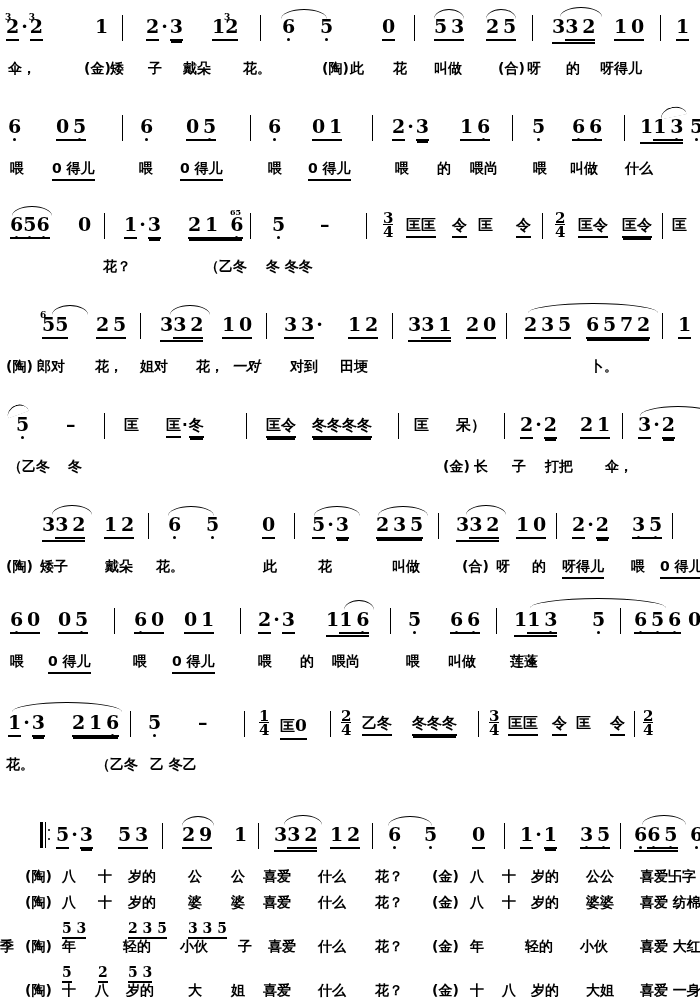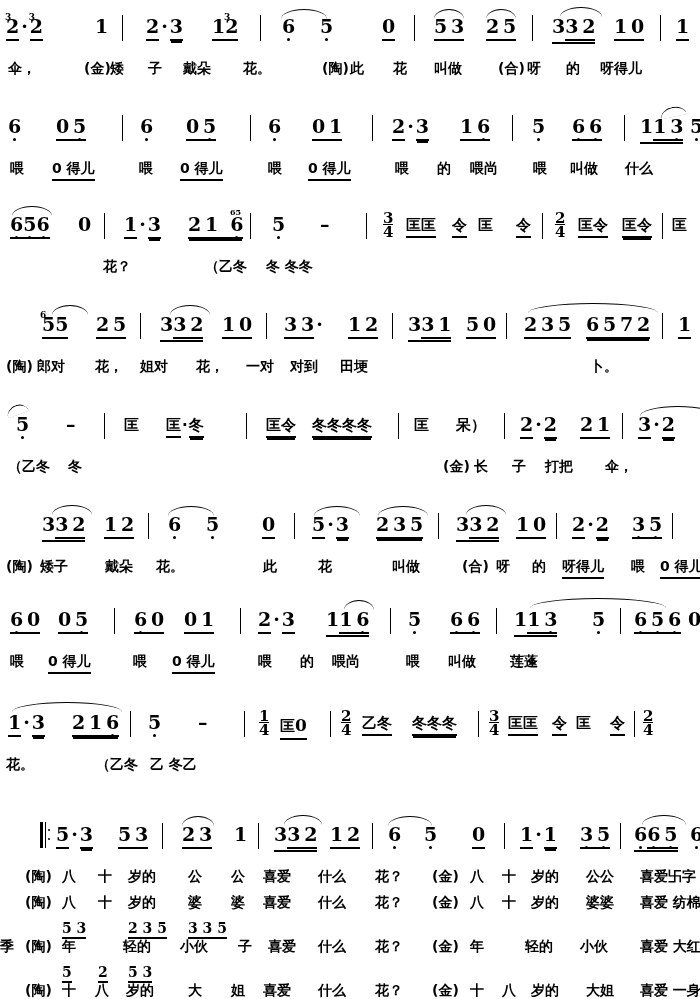--- a/index.html
+++ b/index.html
@@ -243,35 +243,35 @@
       <span class="nt num u1" style="left:96px;">2 5</span>
       <span class="nt" style="left:140px;"><i class="bar" style="margin:0;"></i></span>
       <span class="nt num u1" style="left:160px;">3<span class="u1" style="display:inline-block;">3 2</span></span>
       <span class="slur" style="left:170px;top:-7px;width:40px;"></span>
       <span class="nt num u1" style="left:222px;">1 0</span>
       <span class="nt" style="left:266px;"><i class="bar" style="margin:0;"></i></span>
       <span class="nt num" style="left:284px;"><span class="u1" style="display:inline-block;">3 3</span><span style="padding:0 2px;">·</span></span>
       <span class="nt num u1" style="left:348px;">1 2</span>
       <span class="nt" style="left:392px;"><i class="bar" style="margin:0;"></i></span>
       <span class="nt num u1" style="left:408px;">3<span class="u1" style="display:inline-block;">3 1</span></span>
-      <span class="nt num u1" style="left:466px;">5 0</span>
+      <span class="nt num u1" style="left:466px;">2 0</span>
       <span class="nt" style="left:506px;"><i class="bar" style="margin:0;"></i></span>
       <span class="nt num u1" style="left:524px;">2 3 5</span>
       <span class="nt num u2" style="left:586px;">6 5 7 2</span>
       <span class="slur" style="left:528px;top:-9px;width:130px;"></span>
       <span class="nt" style="left:662px;"><i class="bar" style="margin:0;"></i></span>
       <span class="nt num u1" style="left:678px;">1</span>
     </div>
     <div class="lyrics" id="ly4">
         <span class="ly " style="left: 6px;">(陶)</span>
         <span class="ly " style="left: 37px;">郎对</span>
         <span class="ly " style="left: 95px;">花，</span>
         <span class="ly " style="left: 140px;">姐对</span>
         <span class="ly " style="left: 196px;">花，</span>
-        <span class="ly " style="left: 246px;">一对</span>
+        <span class="ly " style="left: 232px; font-style: italic;">一对</span>
         <span class="ly " style="left: 290px;">对到</span>
         <span class="ly " style="left: 340px;">田埂</span>
         <span class="ly " style="left: 590px;">卜。</span>
       </div>
   </div>
 
   <div class="system" style="position:absolute;left:0;top:412px;">
     <div class="notes">
       <span class="nt num dot-lo" style="left:16px;">5</span>
       <span class="slur" style="left:6px;top:-7px;width:22px;transform:rotate(-20deg);"></span>
@@ -428,21 +428,21 @@
     <div class="notes">
       <span class="nt repeat-start" style="left:40px;">
           <i class="thick"></i>
           <i class="thin"></i>
           <i class="d1"></i>
           <i class="d2"></i>
         </span>
       <span class="nt num" style="left:56px;"><span class="u1" style="display:inline-block;">5</span><span style="padding:0 2px;">·</span><span class="u2" style="display:inline-block;">3</span></span>
       <span class="nt num u1" style="left:118px;">5 3</span>
       <span class="nt" style="left:162px;"><i class="bar" style="margin:0;"></i></span>
-      <span class="nt num u1" style="left:182px;">2 3</span>
+      <span class="nt num u1" style="left:182px;">2 9</span>
       <span class="slur" style="left:182px;top:-6px;width:32px;"></span>
       <span class="nt num" style="left:234px;">1</span>
       <span class="nt" style="left:258px;"><i class="bar" style="margin:0;"></i></span>
       <span class="nt num u1" style="left:274px;">3<span class="u1" style="display:inline-block;">3 2</span></span>
       <span class="slur" style="left:284px;top:-7px;width:38px;"></span>
       <span class="nt num u1" style="left:330px;">1 2</span>
       <span class="nt" style="left:372px;"><i class="bar" style="margin:0;"></i></span>
       <span class="nt num dot-lo" style="left:388px;">6</span>
       <span class="nt num dot-lo" style="left:424px;">5</span>
       <span class="slur" style="left:388px;top:-6px;width:44px;"></span>

